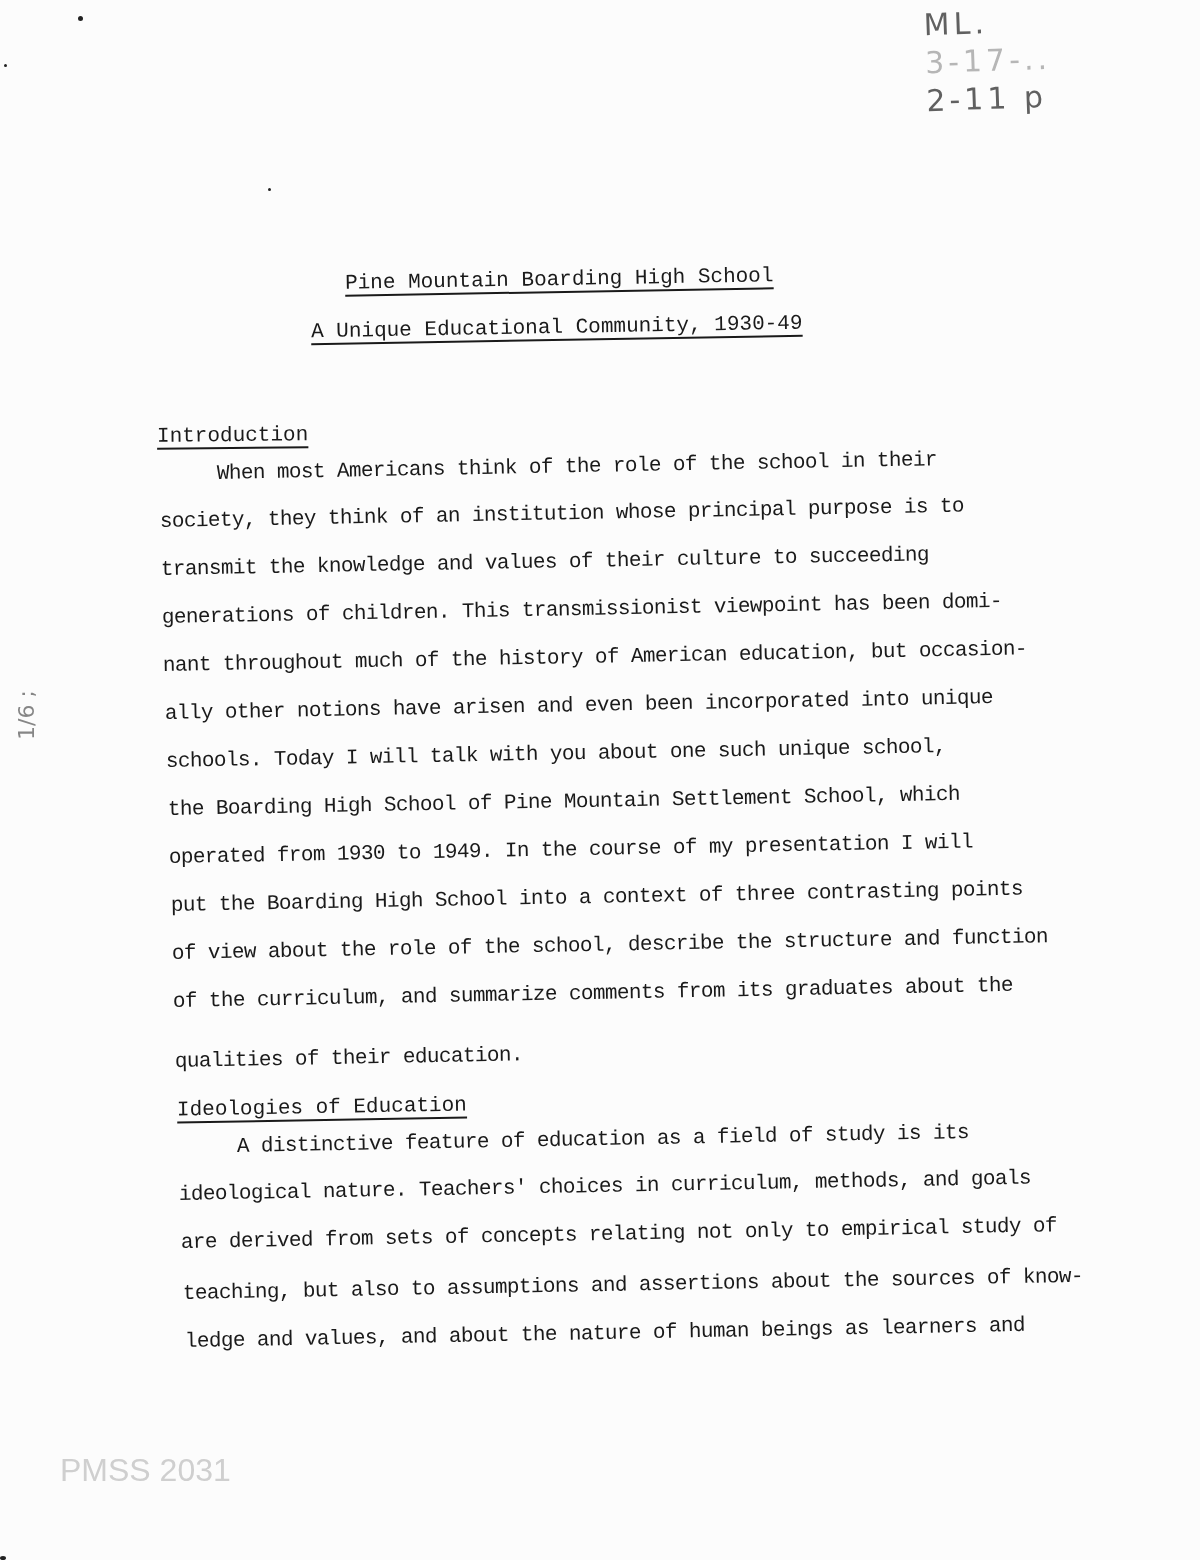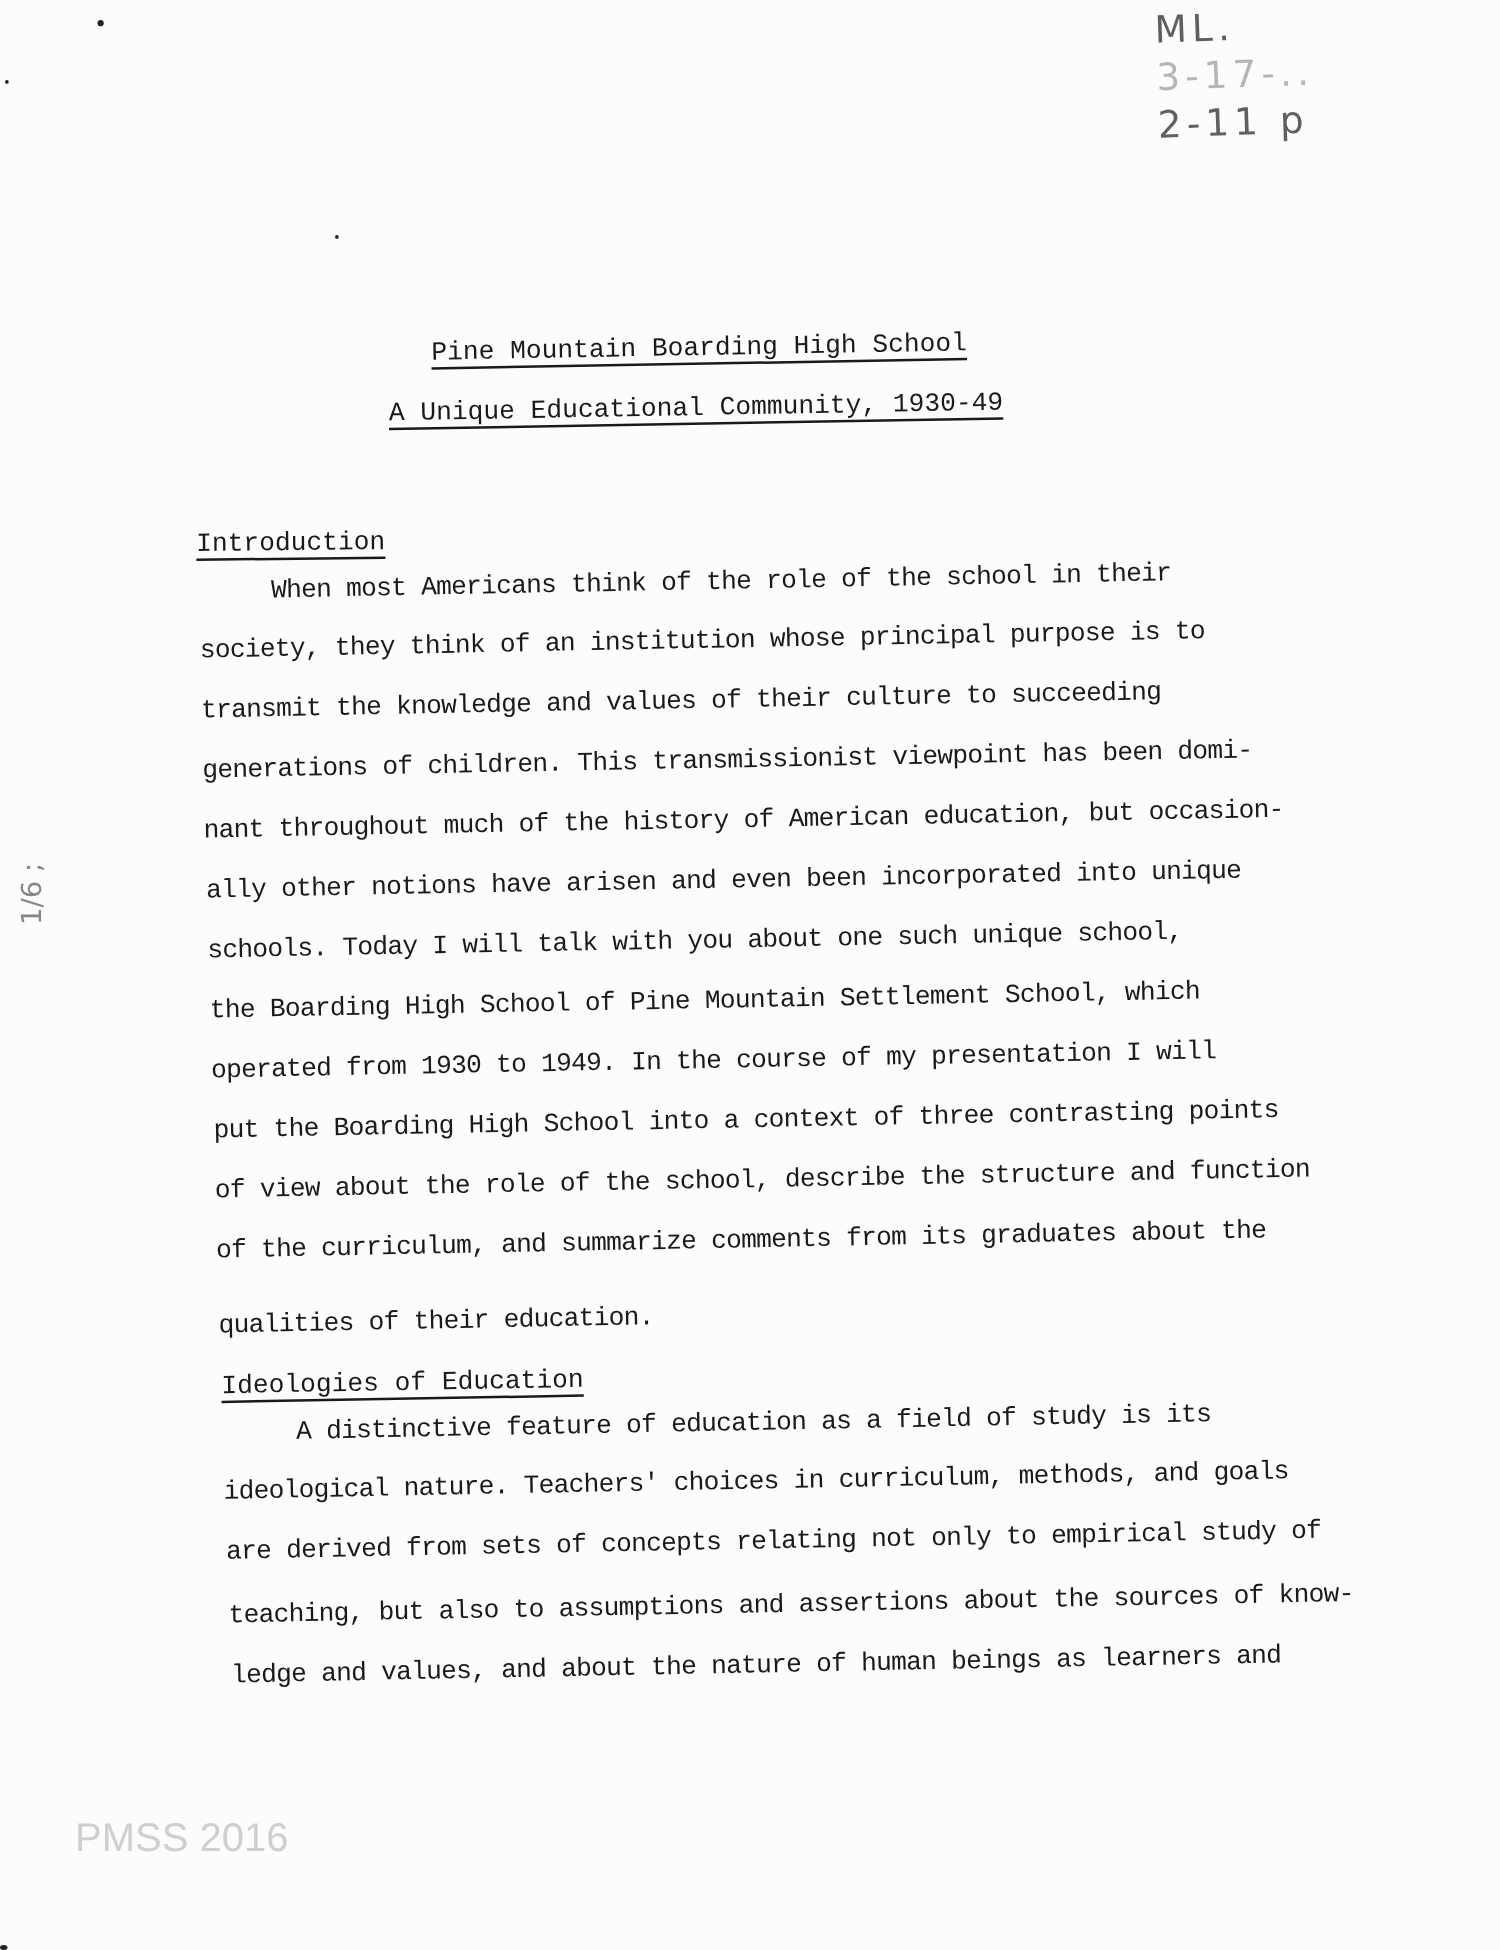--- a/index.html
+++ b/index.html
@@ -91,14 +91,14 @@
   <div class="line" style="left:175px;top:1050px;transform:rotate(-1.1deg);">qualities of their education.</div>
 
   <div class="heading h-ideo">Ideologies of Education</div>
 
   <div class="line" style="left:237px;top:1135px;transform:rotate(-1.1deg);">A distinctive feature of education as a field of study is its</div>
   <div class="line" style="left:179px;top:1183px;transform:rotate(-1.1deg);">ideological nature.  Teachers' choices in curriculum, methods, and goals</div>
   <div class="line" style="left:181px;top:1231px;transform:rotate(-1.1deg);">are derived from sets of concepts relating not only to empirical study of</div>
   <div class="line" style="left:183px;top:1282px;transform:rotate(-1.1deg);">teaching, but also to assumptions and assertions about the sources of know-</div>
   <div class="line" style="left:185px;top:1330px;transform:rotate(-1.1deg);">ledge and values, and about the nature of human beings as learners and</div>
 
-  <div class="watermark">PMSS 2016</div>
+  <div class="watermark">PMSS 2031</div>
 </div>
 
 </body></html>

